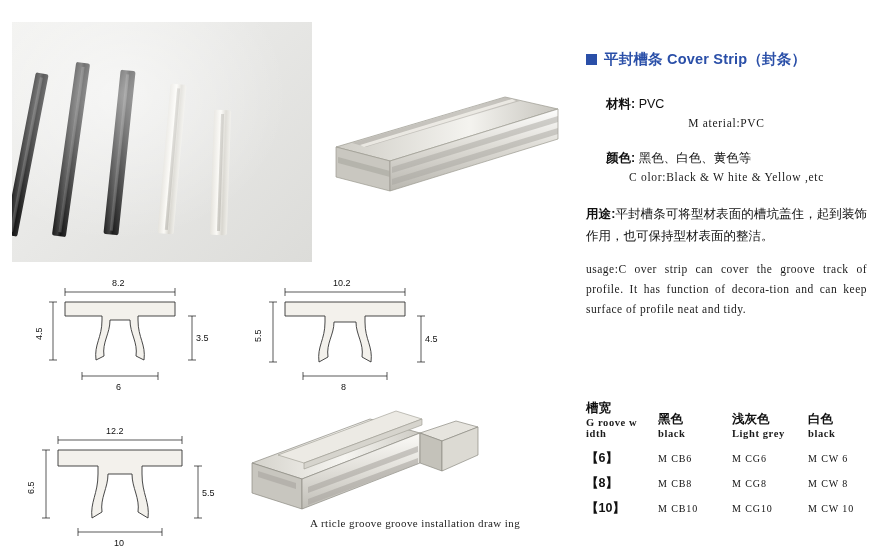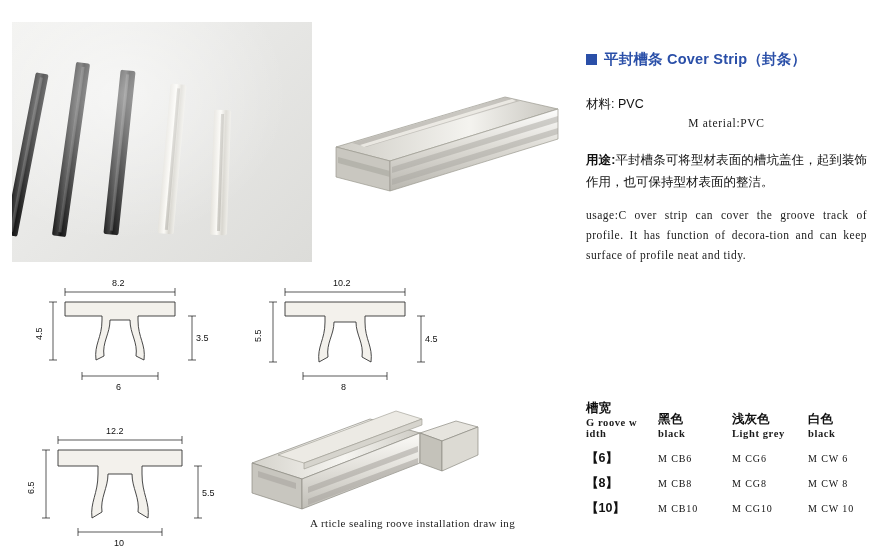--- a/index.html
+++ b/index.html
@@ -85,21 +85,21 @@
   }
   #title-text {
     font-size: 14.5px; font-weight: bold; color: #2a4fa8;
     letter-spacing: .2px; white-space: nowrap;
   }
 
   .spec-block { margin-bottom: 17px; }
   .spec-cn {
     font-size: 12.5px; color: #111; line-height: 19px;
   }
-  .spec-cn b { font-weight: normal; }
+  .spec-cn b { font-weight: bold; margin-left: 20px; }
   .spec-en {
     font-size: 11.5px; color: #1a1a1a; line-height: 18px;
     font-family: "Liberation Serif", serif;
     letter-spacing: .7px;
     text-align: center;
   }
   .para-cn {
     font-size: 12.5px; color: #111; line-height: 22px;
     text-align: justify;
   }
@@ -309,38 +309,44 @@
 
     <polygon points="28,50 146,6 172,14 54,58" fill="#eceae4" stroke="#9a988f" stroke-width=".6"></polygon>
     <polygon points="54,58 172,14 172,20 54,64" fill="#d6d4cd" stroke="#9a988f" stroke-width=".6"></polygon>
 
     <polygon points="170,28 206,16 228,22 192,36" fill="#e6e4de" stroke="#8d8b82" stroke-width=".7"></polygon>
     <polygon points="170,28 170,58 192,66 192,36" fill="#c4c2ba" stroke="#8d8b82" stroke-width=".7"></polygon>
     <polygon points="192,36 228,22 228,50 192,66" fill="#dcdad3" stroke="#8d8b82" stroke-width=".7"></polygon>
   </svg>
 
   <div id="install-caption">
-    <div>A rticle sealing roove installation draw ing</div>
+    <div>A rticle groove groove installation draw ing</div>
   </div>
 </div>
 
 <div id="right-col">
 
   <div id="title-row">
     <span id="title-square"></span>
     <span id="title-text">平封槽条 Cover Strip（封条）</span>
   </div>
 
   <div class="spec-block">
     <div class="spec-cn">
       <b>材料:</b><span> PVC</span>
     </div>
     <div class="spec-en">M aterial:PVC</div>
   </div>
 
+  <div class="spec-block">
+    <div class="spec-cn">
+      <b>颜色:</b><span> 黑色、白色、黄色等</span>
+    </div>
+    <div class="spec-en">C olor:Black &amp; W hite &amp; Yellow ,etc</div>
+  </div>
 
   <div class="spec-block">
     <div class="para-cn">
       <b>用途:</b><span>平封槽条可将型材表面的槽坑盖住，起到装饰作用，也可保持型材表面的整洁。</span>
     </div>
     <div class="para-en">usage:C over strip can cover the groove track of profile. It has function of decora-tion and can keep surface of profile neat and tidy.</div>
   </div>
 
   <table id="part-table">
     <colgroup>

